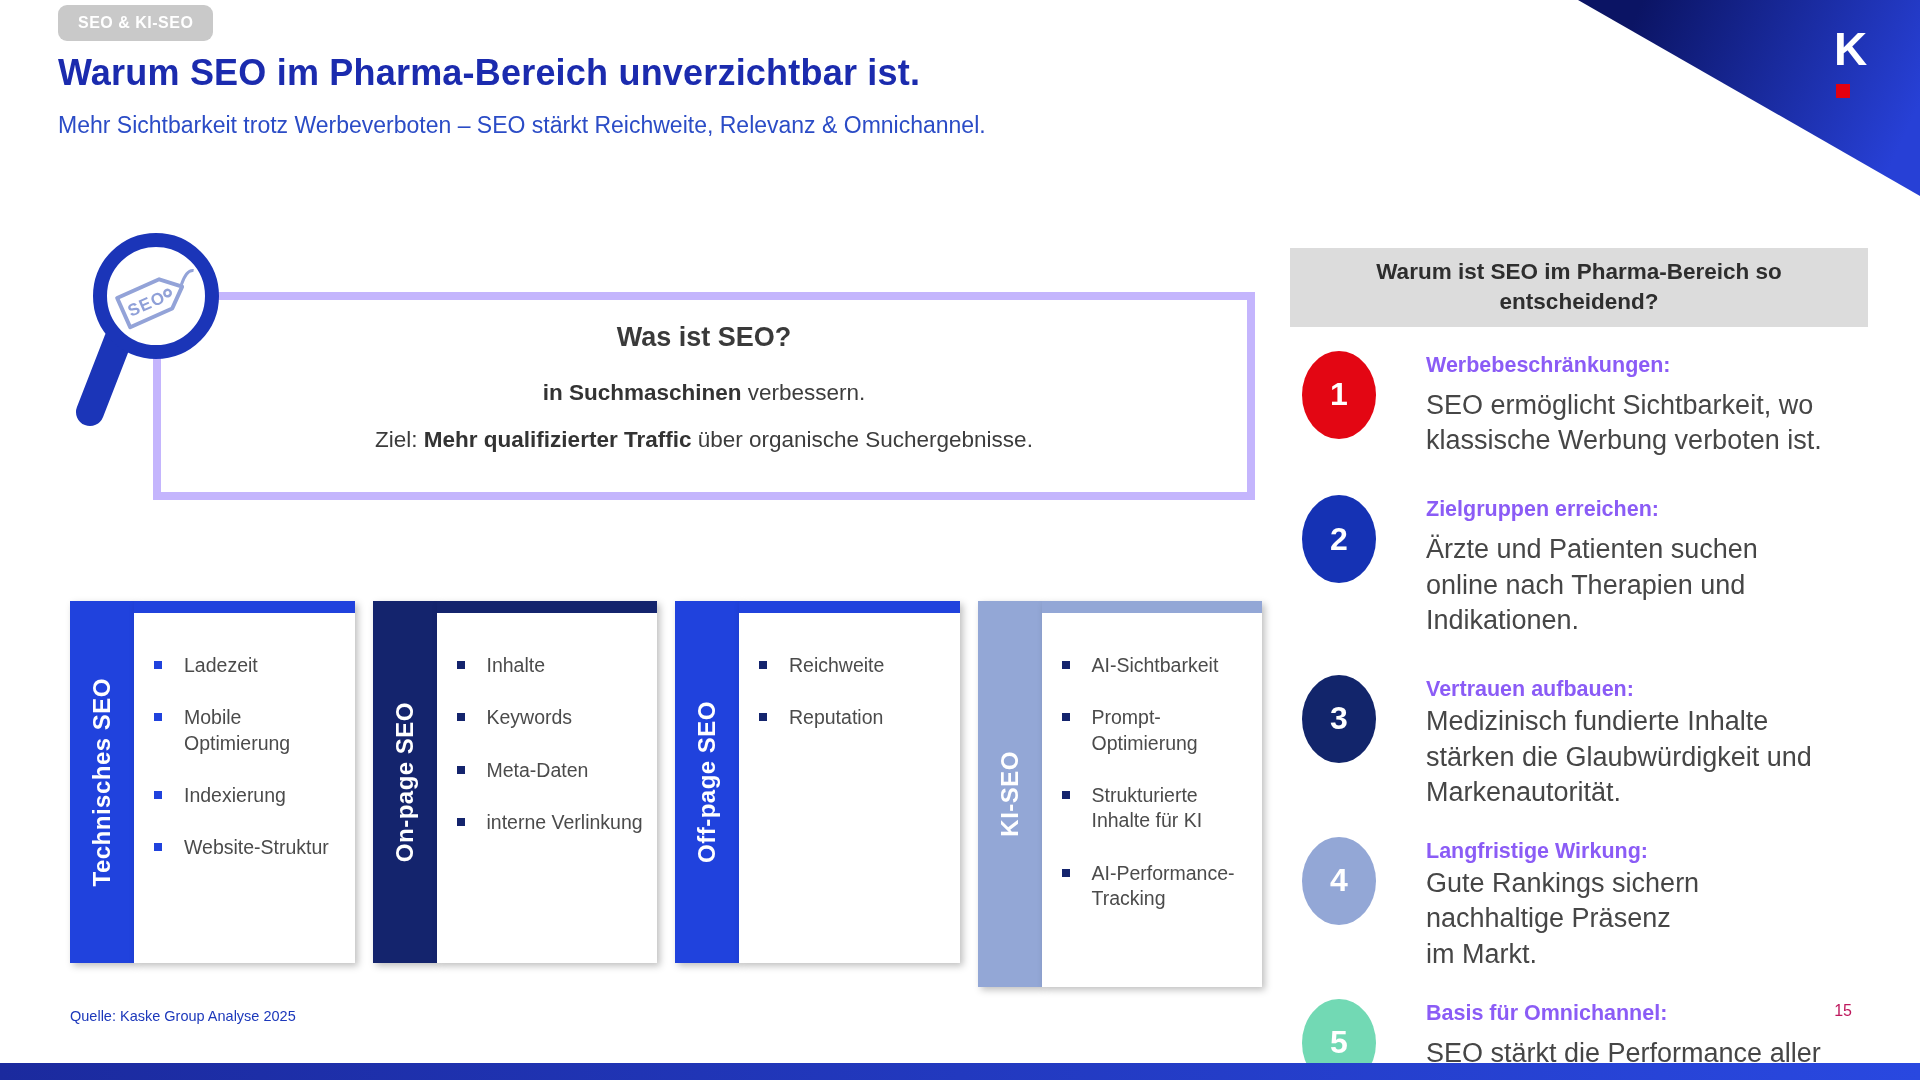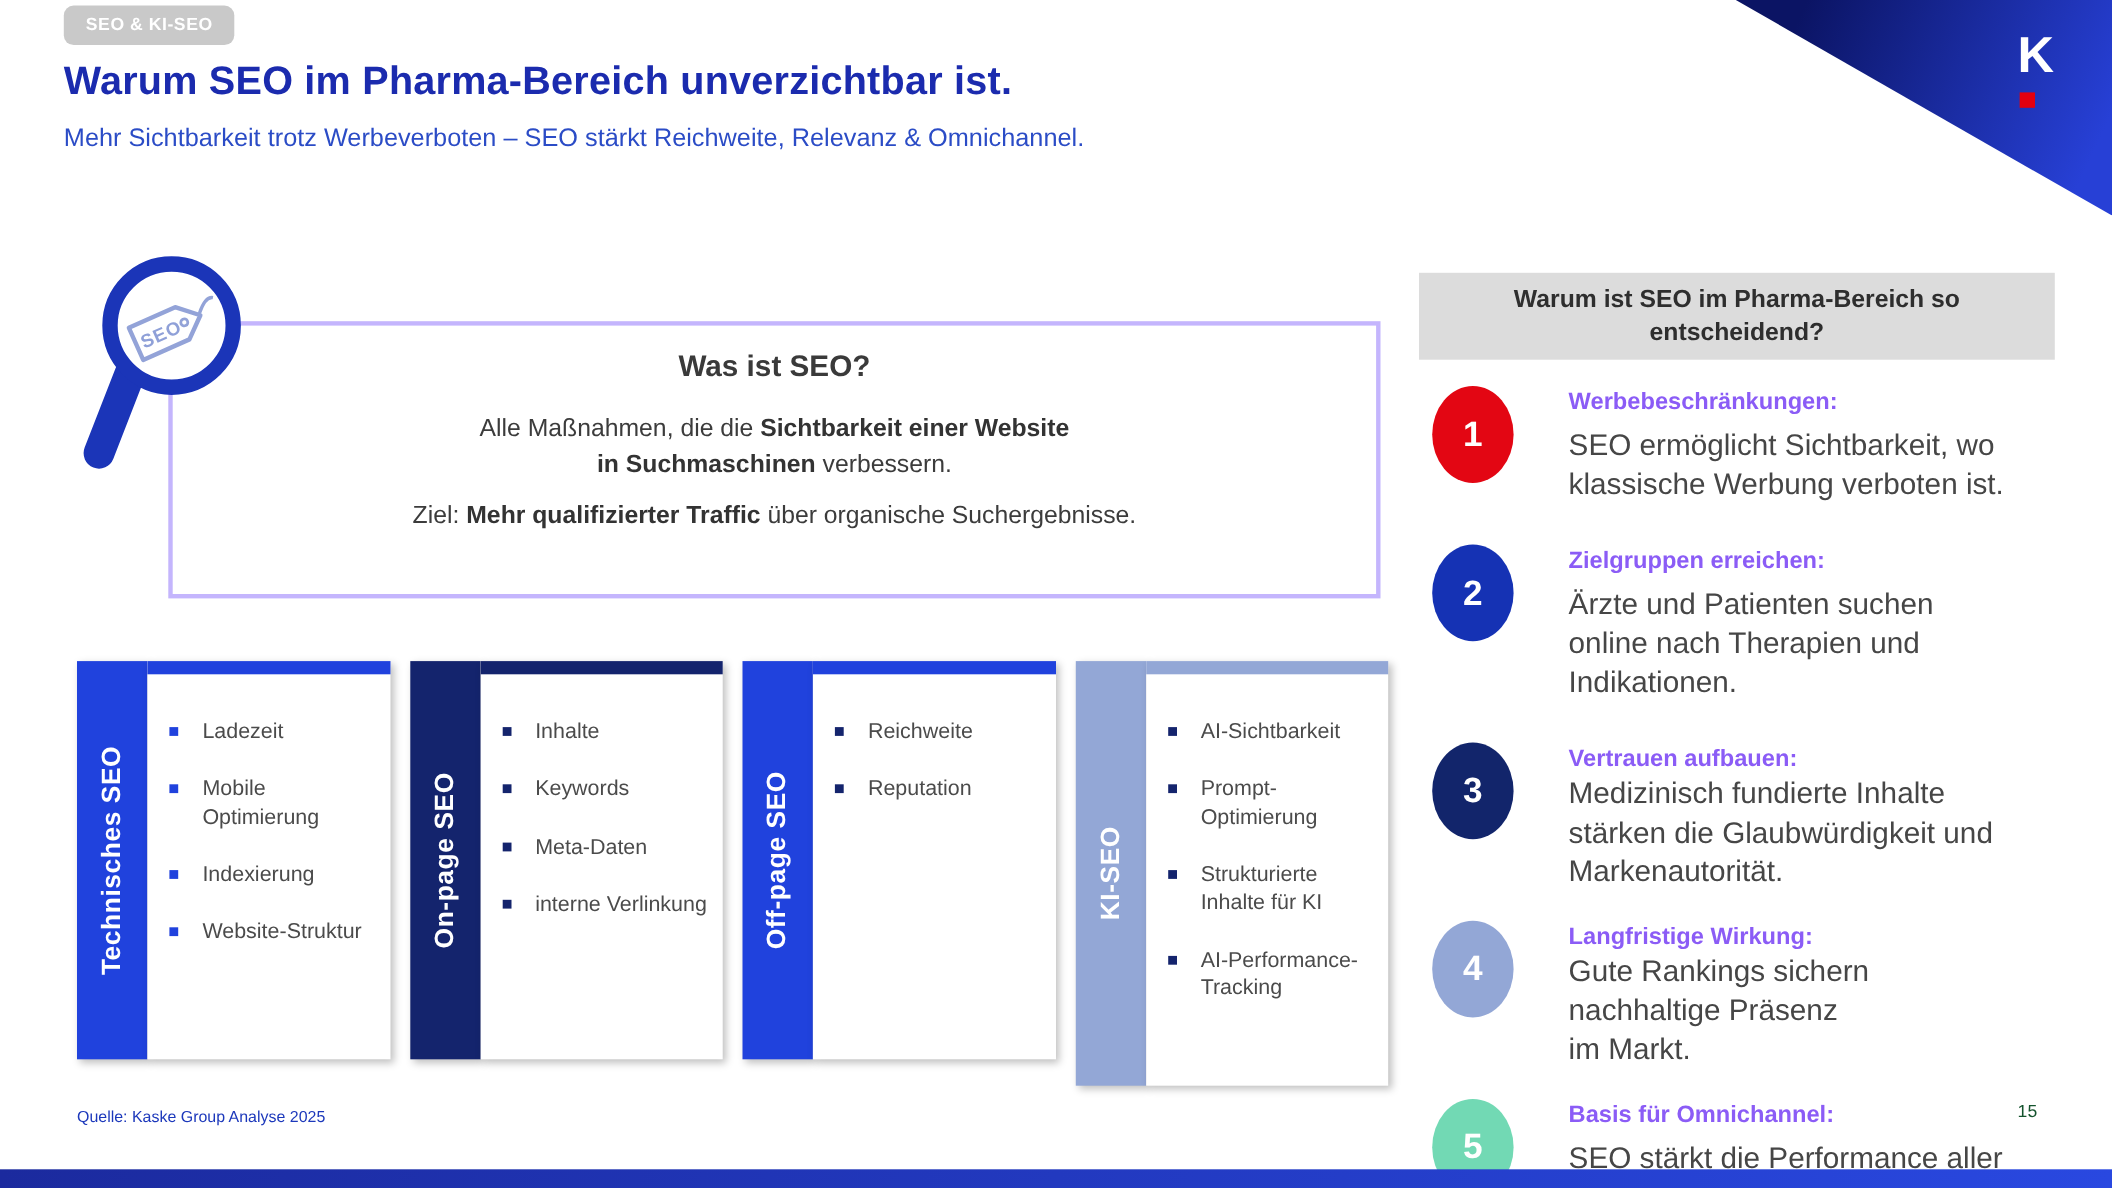--- a/index.html
+++ b/index.html
@@ -13,22 +13,22 @@
   .subtitle { position:absolute; left:58px; top:112px; font-size:23px; color:#2b4cc6; }
 
   
   .corner { position:absolute; left:1578px; top:0; width:342px; height:196px;
             clip-path:polygon(0 0,100% 0,100% 100%);
             background:linear-gradient(115deg,#0b1464 15%,#2740d6 90%); }
   .corner .k { position:absolute; left:256px; top:22px; color:#fff; font-weight:bold; font-size:46px; }
   .corner .dot { position:absolute; left:258px; top:84px; width:14px; height:14px; background:#e3000f; }
 
   
-  .seo-box { position:absolute; left:153px; top:292px; width:1102px; height:252px;
-             border:4px solid #c4b5fd; background:#fff; text-align:center; padding-top:22px; }
+  .seo-box { position:absolute; left:153px; top:292px; width:1102px; height:208px;
+             border:8px solid #c4b5fd; background:#fff; text-align:center; padding-top:22px; }
   .seo-box h2 { font-size:27px; color:#3a3a3a; margin-bottom:24px; }
   .seo-box .line { font-size:22.5px; color:#3c3c3c; line-height:1.45; }
   .seo-box .line b { color:#333; }
   .seo-box .goal { margin-top:14px; }
 
   
   .magnifier { position:absolute; left:66px; top:222px; width:175px; height:220px; }
 
   
   .columns { position:absolute; left:70px; top:601px; width:1192px; display:flex; gap:18px; }
@@ -54,41 +54,40 @@
                     display:flex; align-items:center; justify-content:center;
                     color:#fff; font-weight:bold; font-size:32px; margin-right:50px; }
   .p-item.tight { margin-bottom:26px; }
   .p-text { padding-top:2px; max-width:400px; }
   .p-title { font-weight:bold; font-size:21.5px; color:#8b5cf6; margin-bottom:10px; }
   .p-item.tight .p-title { margin-bottom:2px; }
   .p-body { font-size:27px; color:#464646; line-height:1.32; white-space:pre-line; }
 
   
   .source { position:absolute; left:70px; top:1008px; font-size:14.5px; color:#1c38bb; }
-  .pagenum { position:absolute; right:68px; top:1002px; font-size:16px; color:#14532d; }
+  .pagenum { position:absolute; right:68px; top:1002px; font-size:16px; color:#be185d; }
   .bottombar { position:absolute; left:0; bottom:0; width:100%; height:17px;
                background:linear-gradient(90deg,#1b2a9e,#2948e0); }
 </style>
 </head>
 <body>
 
 <div class="slide">
 
   <div class="badge">SEO &amp; KI-SEO</div>
   <h1 class="title">Warum SEO im Pharma-Bereich unverzichtbar ist.</h1>
   <div class="subtitle">Mehr Sichtbarkeit trotz Werbeverboten – SEO stärkt Reichweite, Relevanz &amp; Omnichannel.</div>
 
   <div class="corner">
     <span class="k">K</span>
     <span class="dot"></span>
   </div>
 
   <div class="seo-box">
     <h2>Was ist SEO?</h2>
-    <div class="line"><span>Alle Maßnahmen, die die </span><b>Sichtbarkeit einer Website</b></div>
     <div class="line"><b>in Suchmaschinen</b><span> verbessern.</span></div>
     <div class="line goal"><span>Ziel: </span><b>Mehr qualifizierter Traffic</b><span> über organische Suchergebnisse.</span></div>
   </div>
 
   <svg class="magnifier" viewBox="0 0 175 220">
     <line x1="52" y1="118" x2="24" y2="190" stroke="#1b35b8" stroke-width="28" stroke-linecap="round"></line>
     <circle cx="90" cy="74" r="56" fill="#ffffff" stroke="#1b35b8" stroke-width="14"></circle>
     <g transform="translate(86,78) rotate(-24)">
       <path d="M -31 -16 L 15 -16 L 33 0 L 15 16 L -31 16 Z" fill="#ffffff" stroke="#93a3d8" stroke-width="4" stroke-linejoin="round"></path>
       <circle cx="17" cy="0" r="3.2" fill="none" stroke="#93a3d8" stroke-width="2.5"></circle>

